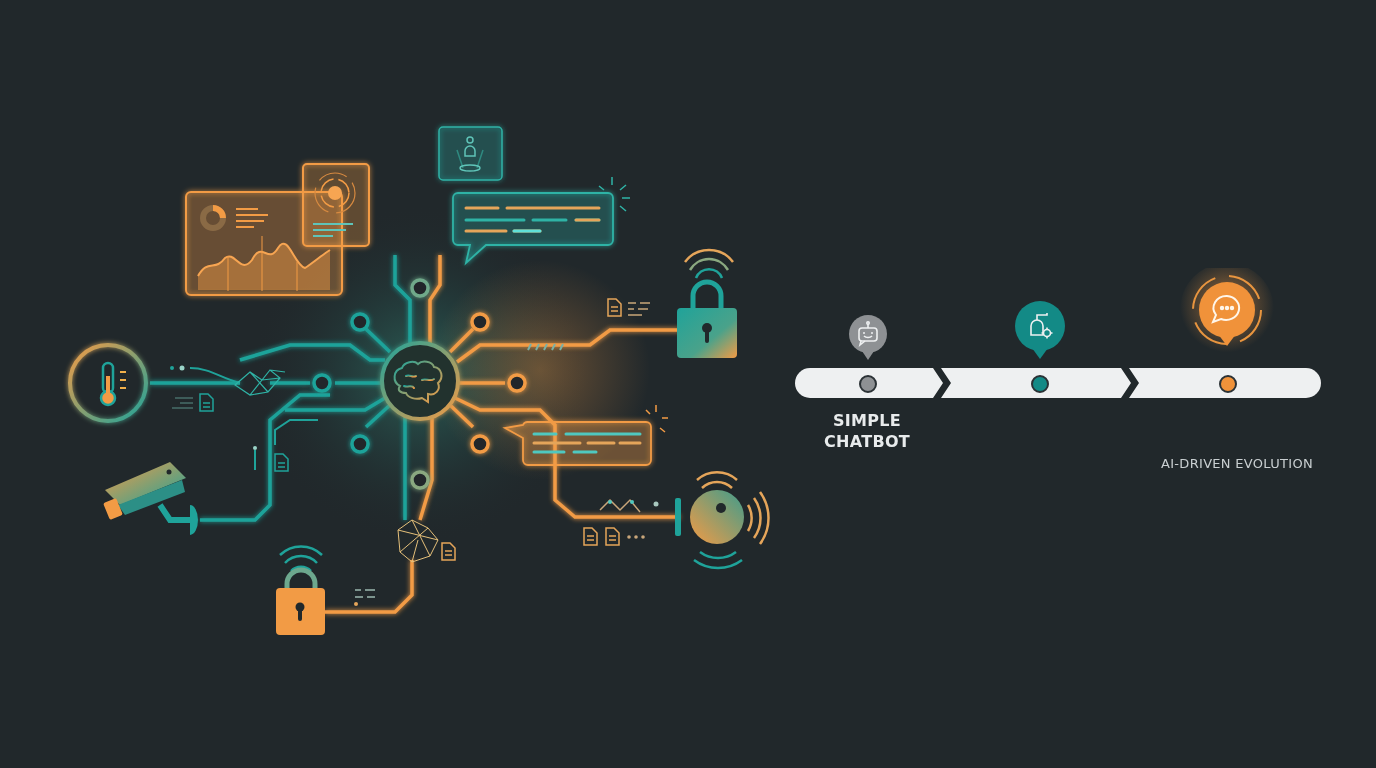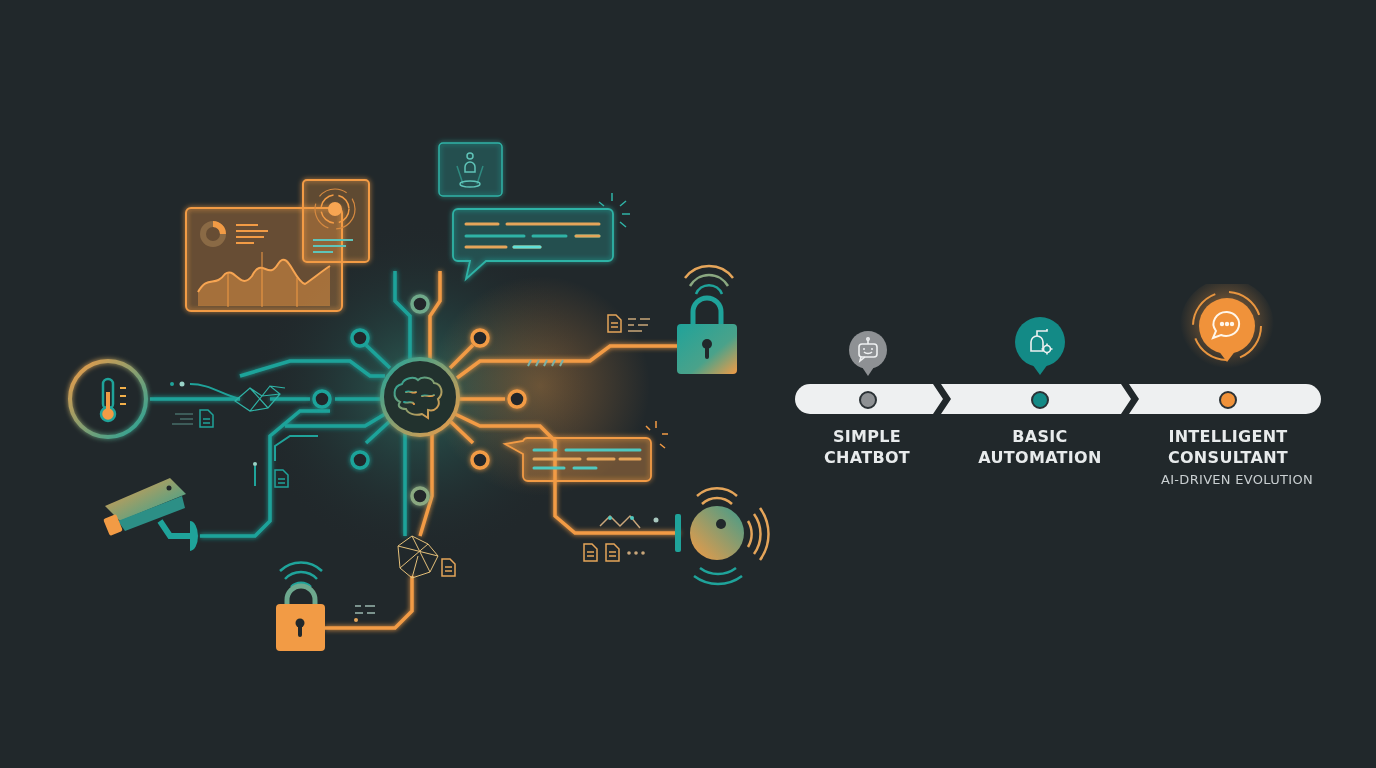--- a/index.html
+++ b/index.html
@@ -2,21 +2,21 @@
 <html><head>
 <meta charset="utf-8">
 <style>
   html, body { margin:0; padding:0; }
   body {
     width:1376px; height:768px; overflow:hidden;
     background:#21282b;
     font-family: "DejaVu Sans", "Liberation Sans", sans-serif;
     position:relative;
   }
-  .canvas { position:absolute; left:0; top:0; width:1376px; height:596px;margin-top:16px; }
+  .canvas { position:absolute; left:0; top:0; width:1376px; height:596px; }
   svg.main { position:absolute; left:0; top:0; }
   .timeline { position:absolute; left:795px; top:300px; width:530px; height:200px; }
   .bar {
     position:absolute; left:0; top:68px; width:526px; height:30px;
     background:#eef0f1; border-radius:15px;
   }
   .chev { position:absolute; top:68px; width:20px; height:30px; }
   .dot {
     position:absolute; top:75px; width:14px; height:14px; border-radius:50%;
     border:2px solid #2b3236;
@@ -329,24 +329,16 @@
       <circle cx="42" cy="40" r="1.2" fill="#fff6ea"></circle>
       <circle cx="47" cy="40" r="1.2" fill="#fff6ea"></circle>
       <circle cx="52" cy="40" r="1.2" fill="#fff6ea"></circle>
     </g>
   </svg>
 
   <div class="stage-label" style="left:-8px">
     <div>SIMPLE</div>
     <div>CHATBOT</div>
   </div>
-  <div class="stage-label" style="left:165px">
-    <div>BASIC</div>
-    <div>AUTOMATION</div>
-  </div>
-  <div class="stage-label" style="left:353px">
-    <div>INTELLIGENT</div>
-    <div>CONSULTANT</div>
-  </div>
   <div class="stage-sub" style="left:342px">AI-DRIVEN EVOLUTION</div>
 </div>
 
 </div>
 
 </body></html>

